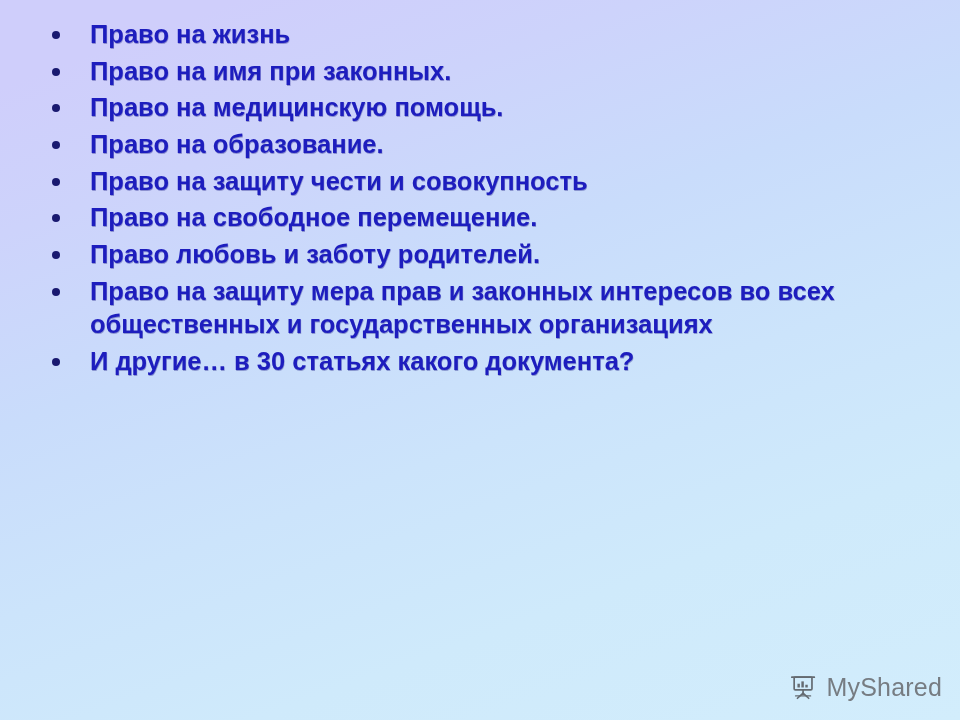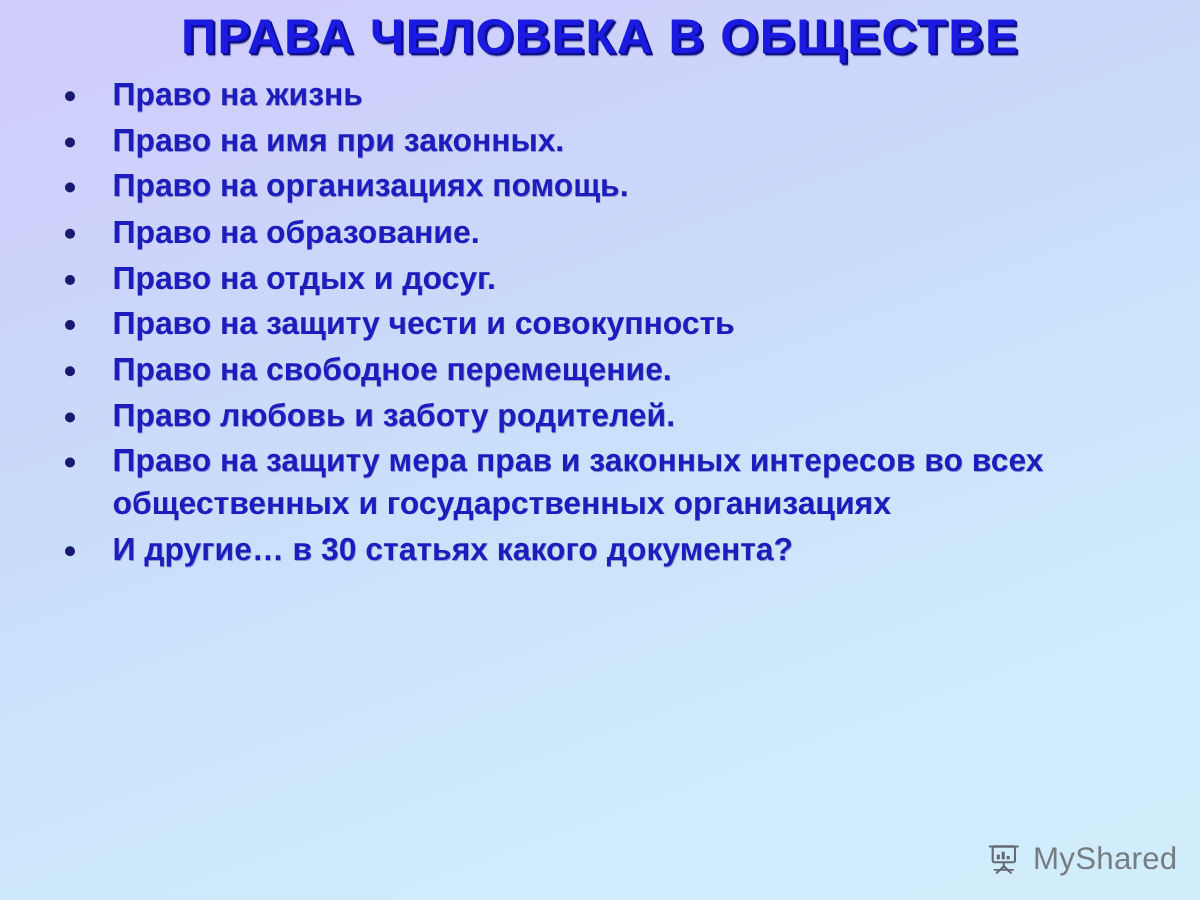--- a/index.html
+++ b/index.html
@@ -124,29 +124,27 @@
     color: #6f7378;
     letter-spacing: 0.2px;
   }
 </style>
 </head>
 <body>
 
 <div class="slide">
 
   <div class="title-block">
-    <h1 class="slide-title">ПРАВА ЧЕЛОВЕКА  В  ОБЩЕСТВЕ</h1>
   </div>
 
   <ul class="rights-list">
       <li class="right-item"><span class="bold">Право на жизнь</span></li>
       <li class="right-item"><span class="bold">Право на имя при законных.</span></li>
-      <li class="right-item"><span class="bold">Право на организациях помощь.</span></li>
+      <li class="right-item"><span class="bold">Право на медицинскую помощь.</span></li>
       <li class="right-item"><span class="bold">Право на образование.</span></li>
-      <li class="right-item"><span class="bold">Право на отдых  и досуг.</span></li>
       <li class="right-item"><span class="bold">Право на защиту чести и совокупность</span></li>
       <li class="right-item"><span class="bold">Право на свободное перемещение.</span></li>
       <li class="right-item"><span class="bold">Право любовь и заботу родителей.</span></li>
       <li class="right-item"><span class="bold">Право на защиту мера прав и законных интересов во всех общественных и государственных организациях</span></li>
       <li class="right-item"><span class="bold">И другие… в 30 статьях какого документа?</span></li>
     </ul>
 
   <div class="watermark">
     <svg class="watermark-icon" viewBox="0 0 32 32">
       <rect x="5.5" y="5.5" width="19" height="13.5" rx="1.2" fill="none" stroke="#5b6066" stroke-width="1.8"></rect>

